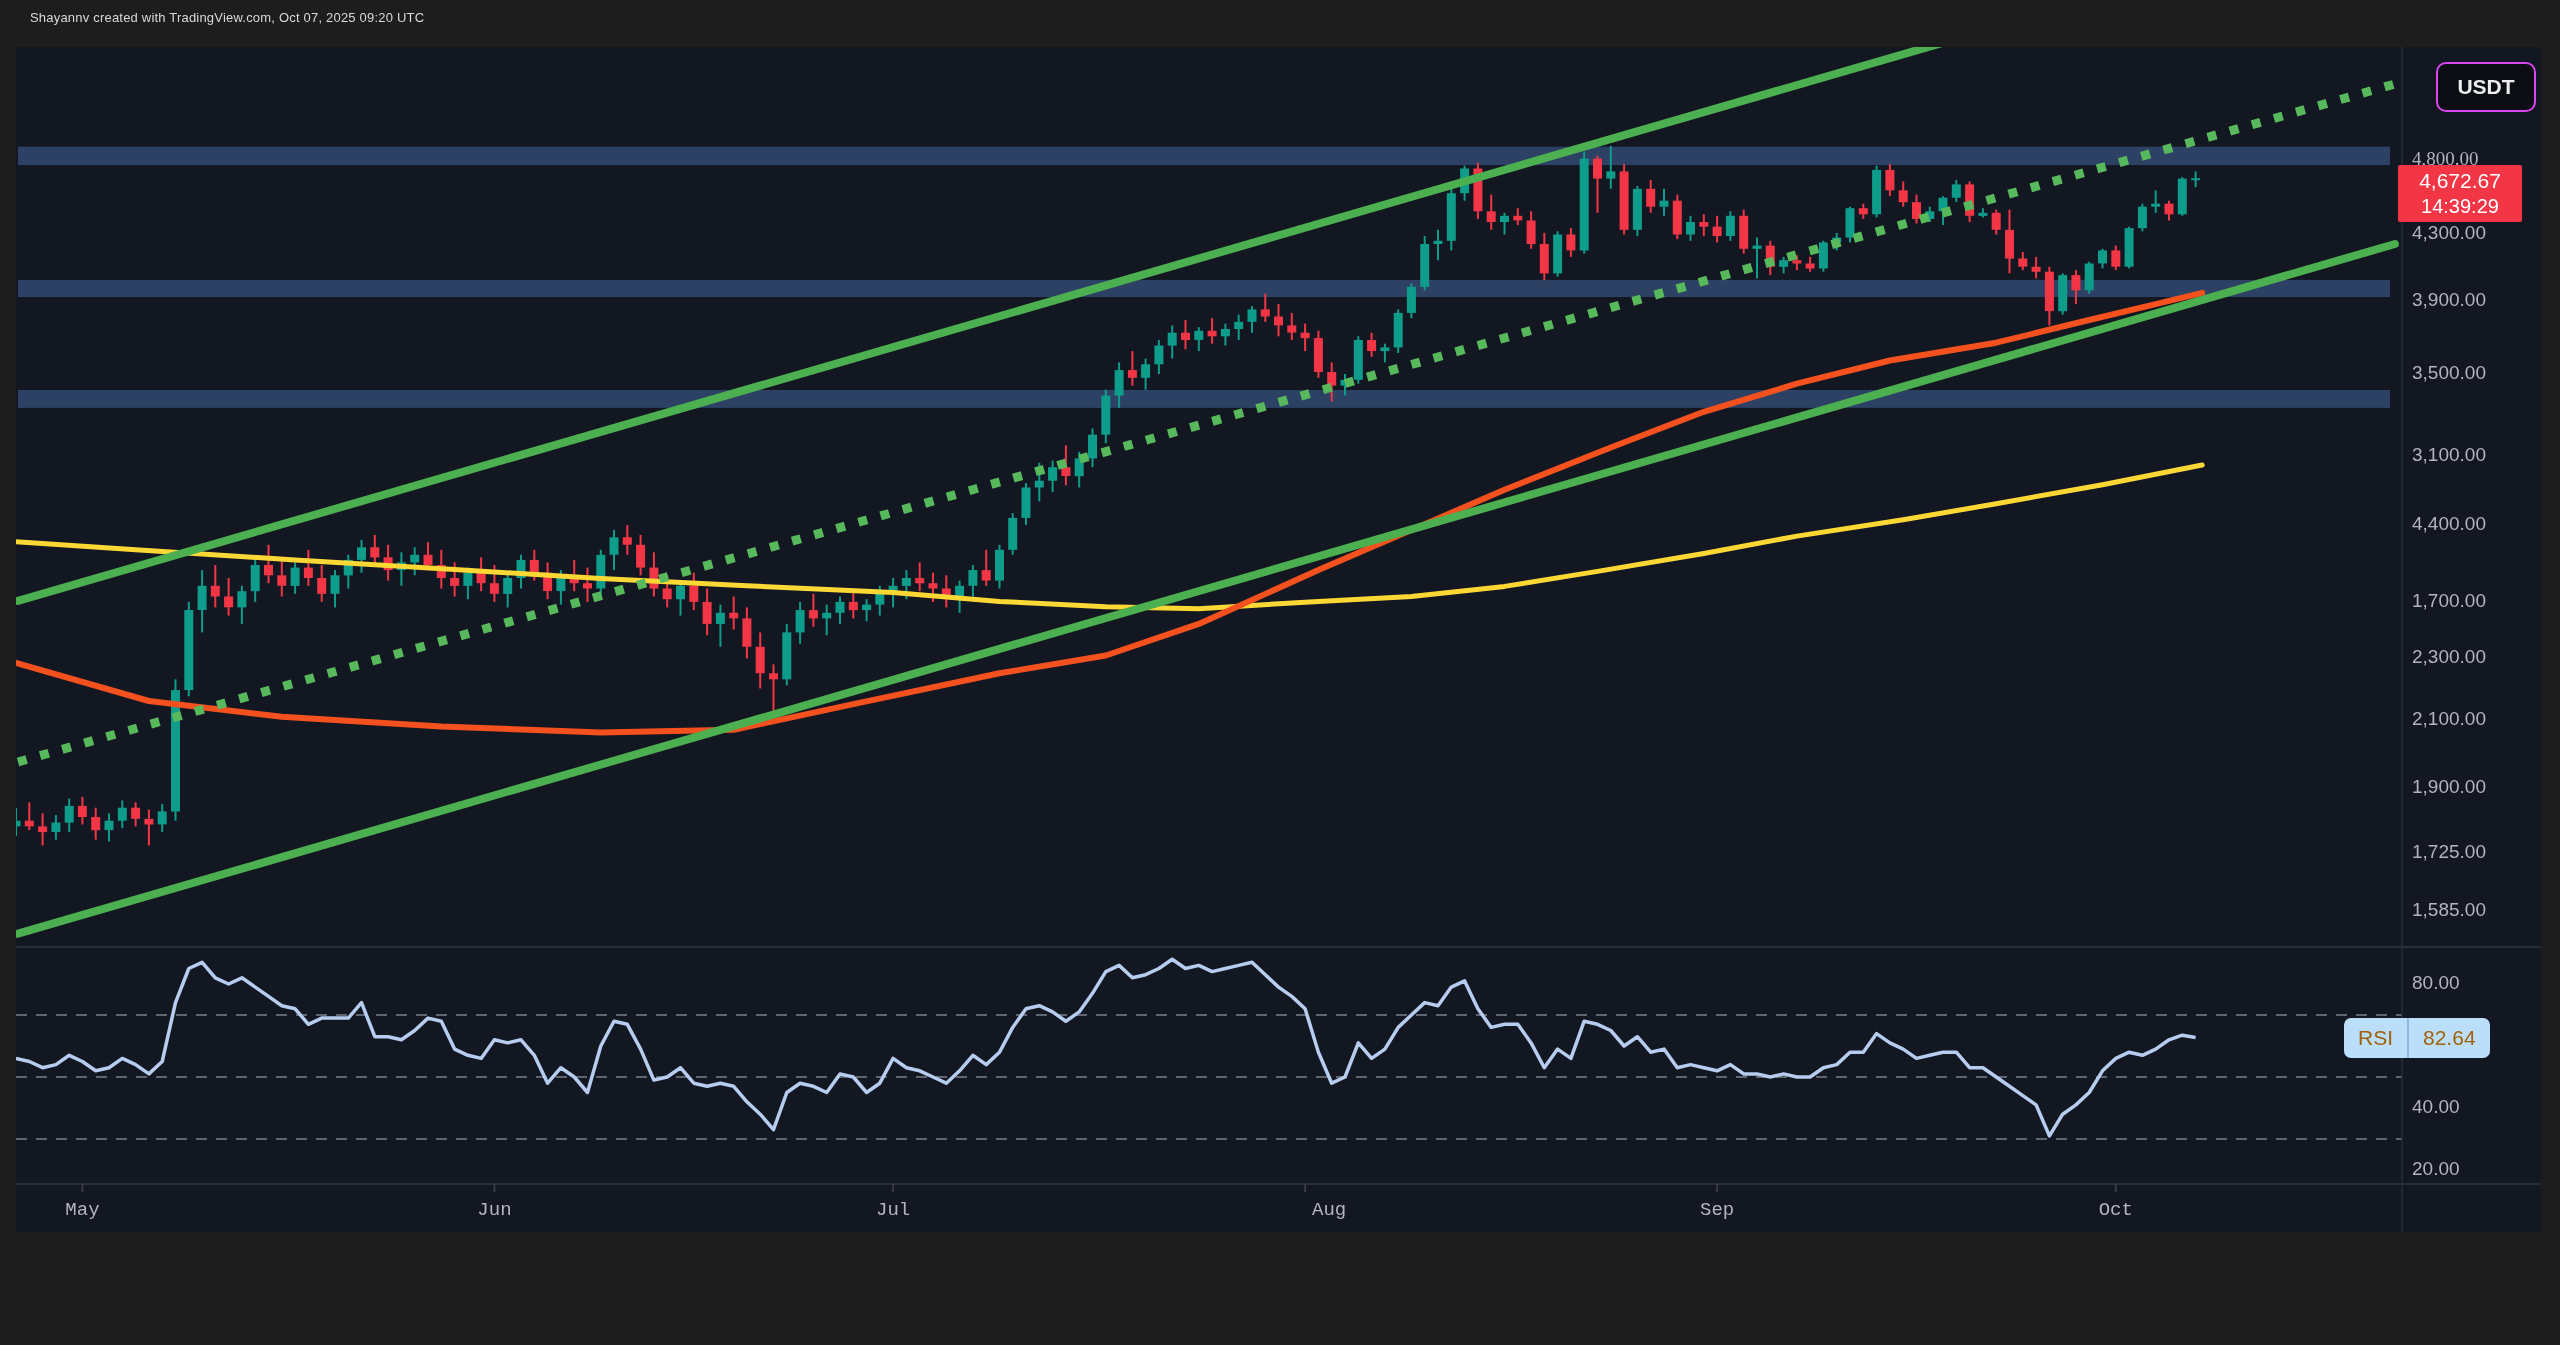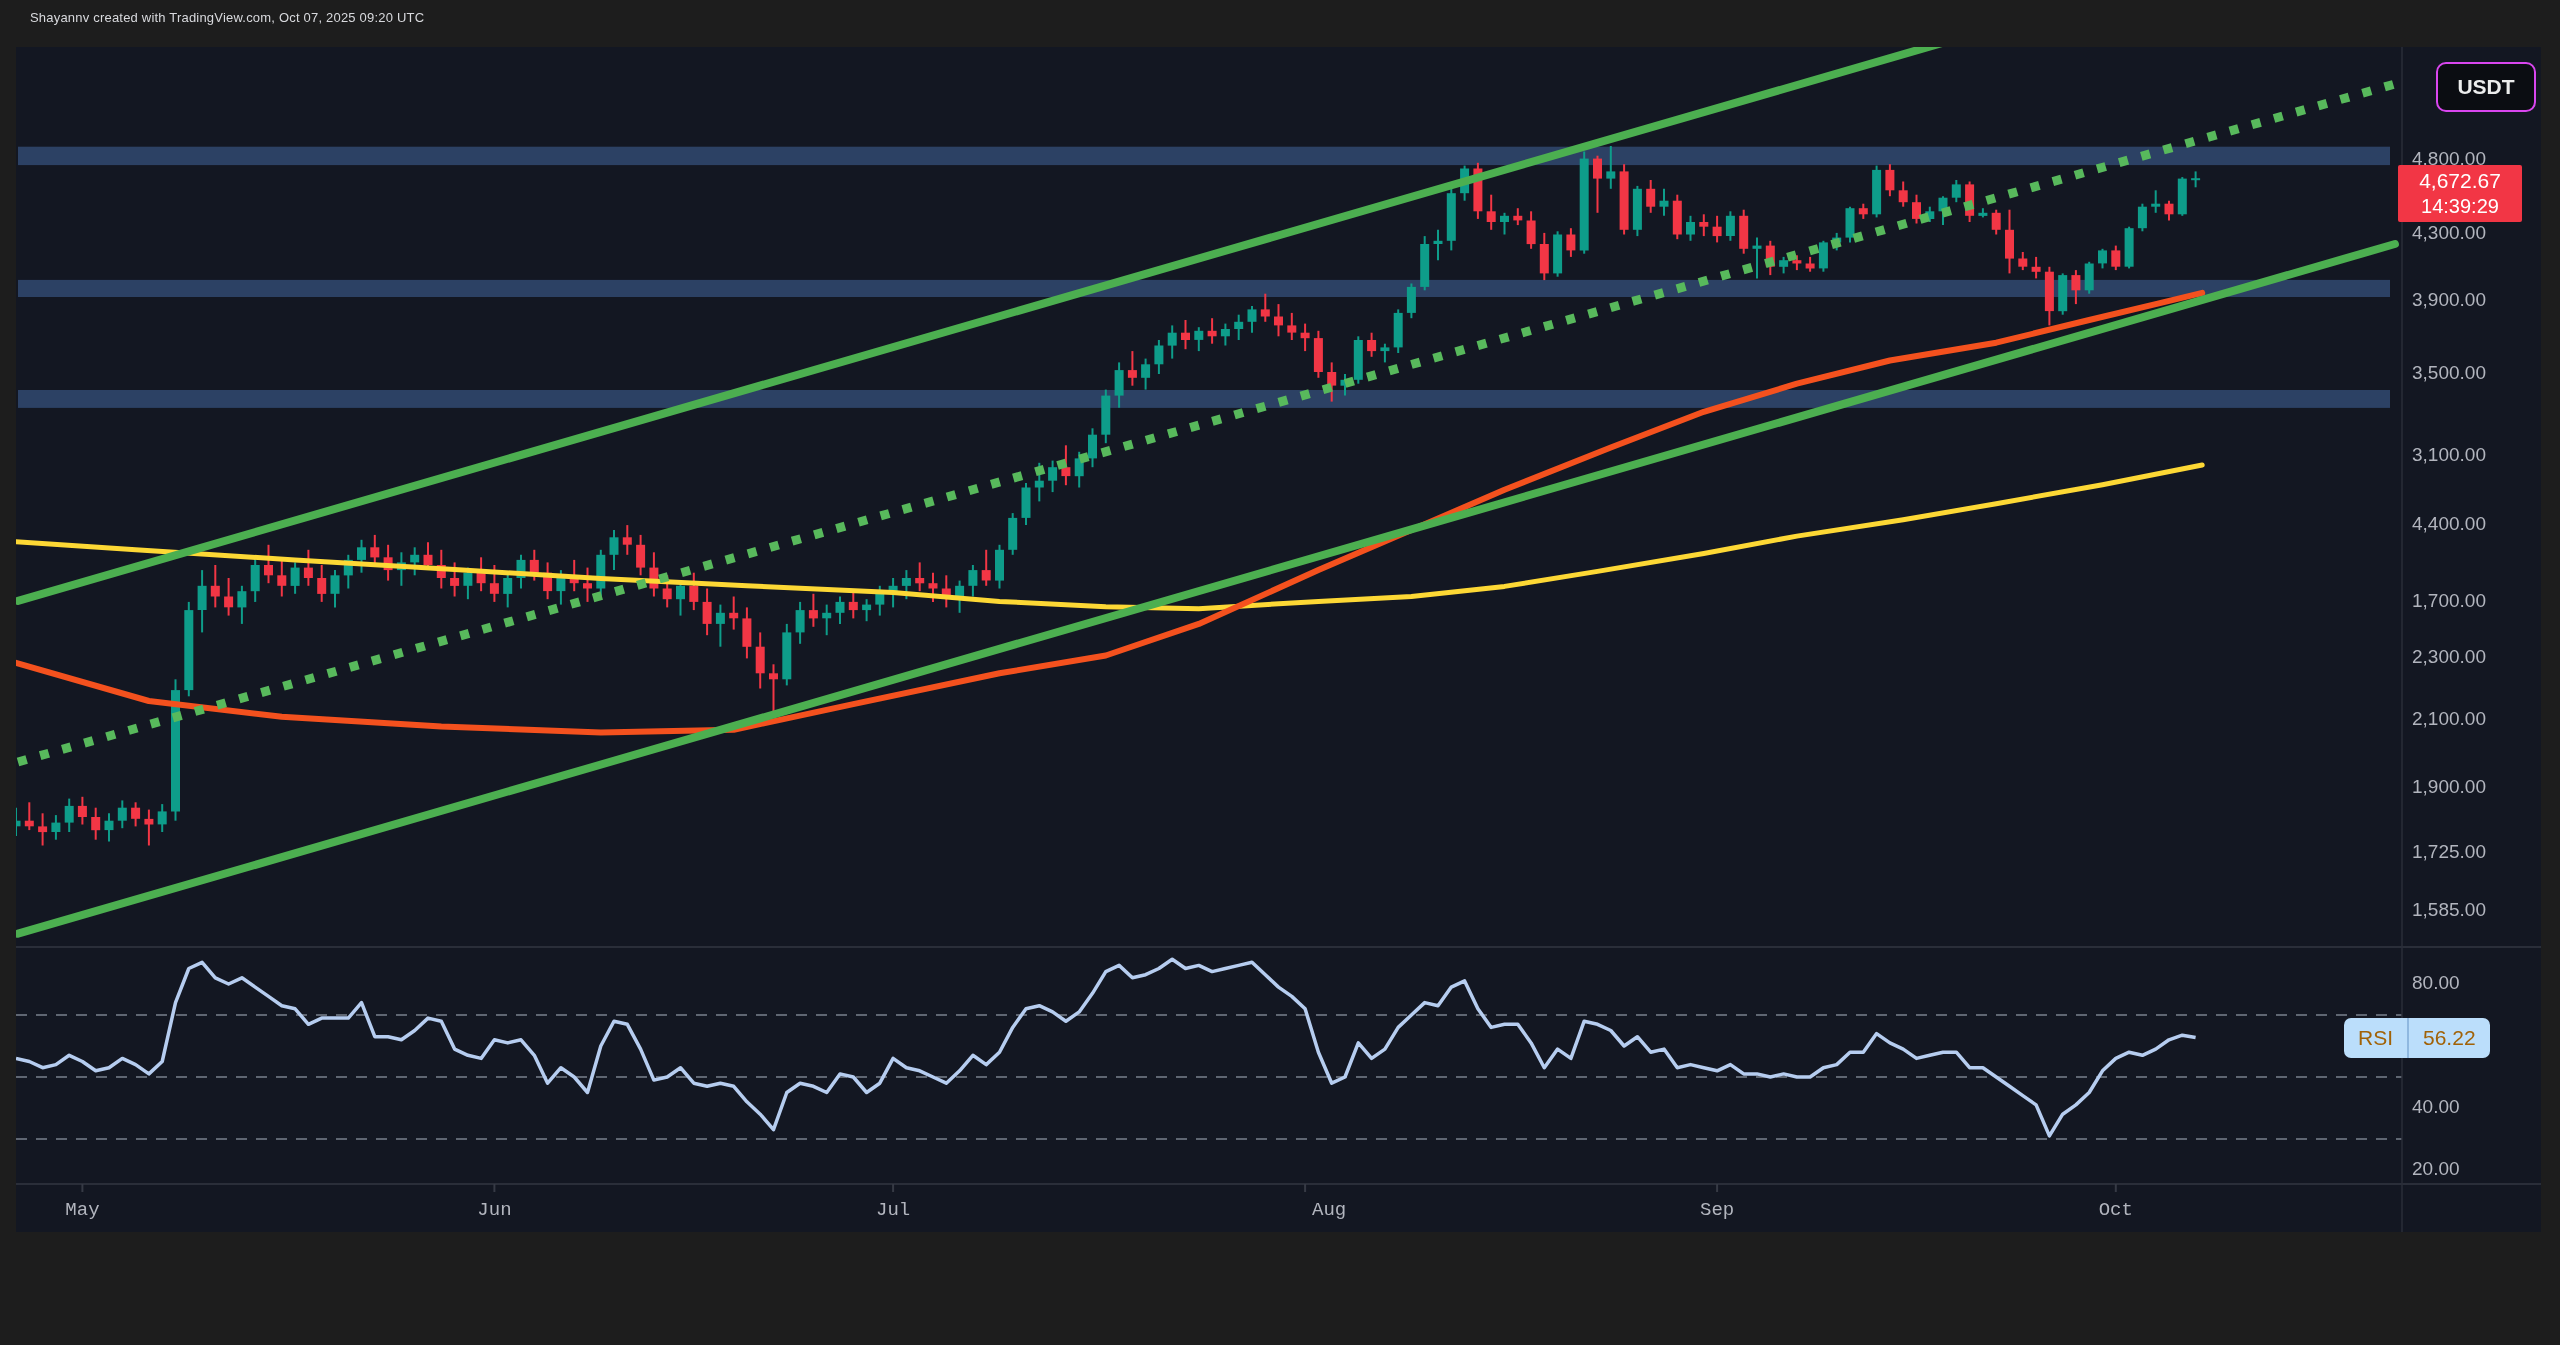--- a/index.html
+++ b/index.html
@@ -395,21 +395,21 @@
       <line x1="2402" y1="47" x2="2402" y2="1232" stroke="#2a2e39" stroke-width="1.5"></line>
       <line x1="82.4" y1="1184" x2="82.4" y2="1192" stroke="#363a45" stroke-width="2"></line>
       <line x1="494.4" y1="1184" x2="494.4" y2="1192" stroke="#363a45" stroke-width="2"></line>
       <line x1="893.1" y1="1184" x2="893.1" y2="1192" stroke="#363a45" stroke-width="2"></line>
       <line x1="1305.1" y1="1184" x2="1305.1" y2="1192" stroke="#363a45" stroke-width="2"></line>
       <line x1="1717.1" y1="1184" x2="1717.1" y2="1192" stroke="#363a45" stroke-width="2"></line>
       <line x1="2115.8" y1="1184" x2="2115.8" y2="1192" stroke="#363a45" stroke-width="2"></line>
     </svg>
 
   <div id="labels">
-      <div class="axlabel" style="top: 147.964px;">4,800.00</div>
+      <div class="axlabel" style="top: 147.964px; font-family: Liberation Serif, serif;">4,800.00</div>
       <div class="axlabel" style="top: 222.489px;">4,300.00</div>
       <div class="axlabel" style="top: 288.639px;">3,900.00</div>
       <div class="axlabel" style="top: 361.954px;">3,500.00</div>
       <div class="axlabel" style="top: 444.176px;">3,100.00</div>
       <div class="axlabel" style="top: 513.133px;">4,400.00</div>
       <div class="axlabel" style="top: 589.914px;">1,700.00</div>
       <div class="axlabel" style="top: 646.405px;">2,300.00</div>
       <div class="axlabel" style="top: 708.038px;">2,100.00</div>
       <div class="axlabel" style="top: 775.844px;">1,900.00</div>
       <div class="axlabel" style="top: 841.309px;">1,725.00</div>
@@ -428,20 +428,20 @@
   <div id="usdt">USDT</div>
 
   <div id="pbadge">
     <div class="p">4,672.67</div>
     <div class="c">14:39:29</div>
   </div>
 
   <div id="rsibadge">
     <div class="seg">RSI</div>
     <div class="sep"></div>
-    <div class="seg">56.22</div>
+    <div class="seg">82.64</div>
   </div>
 
   <div id="ftr">
     
     
   </div>
 </div>
 
 </body></html>

